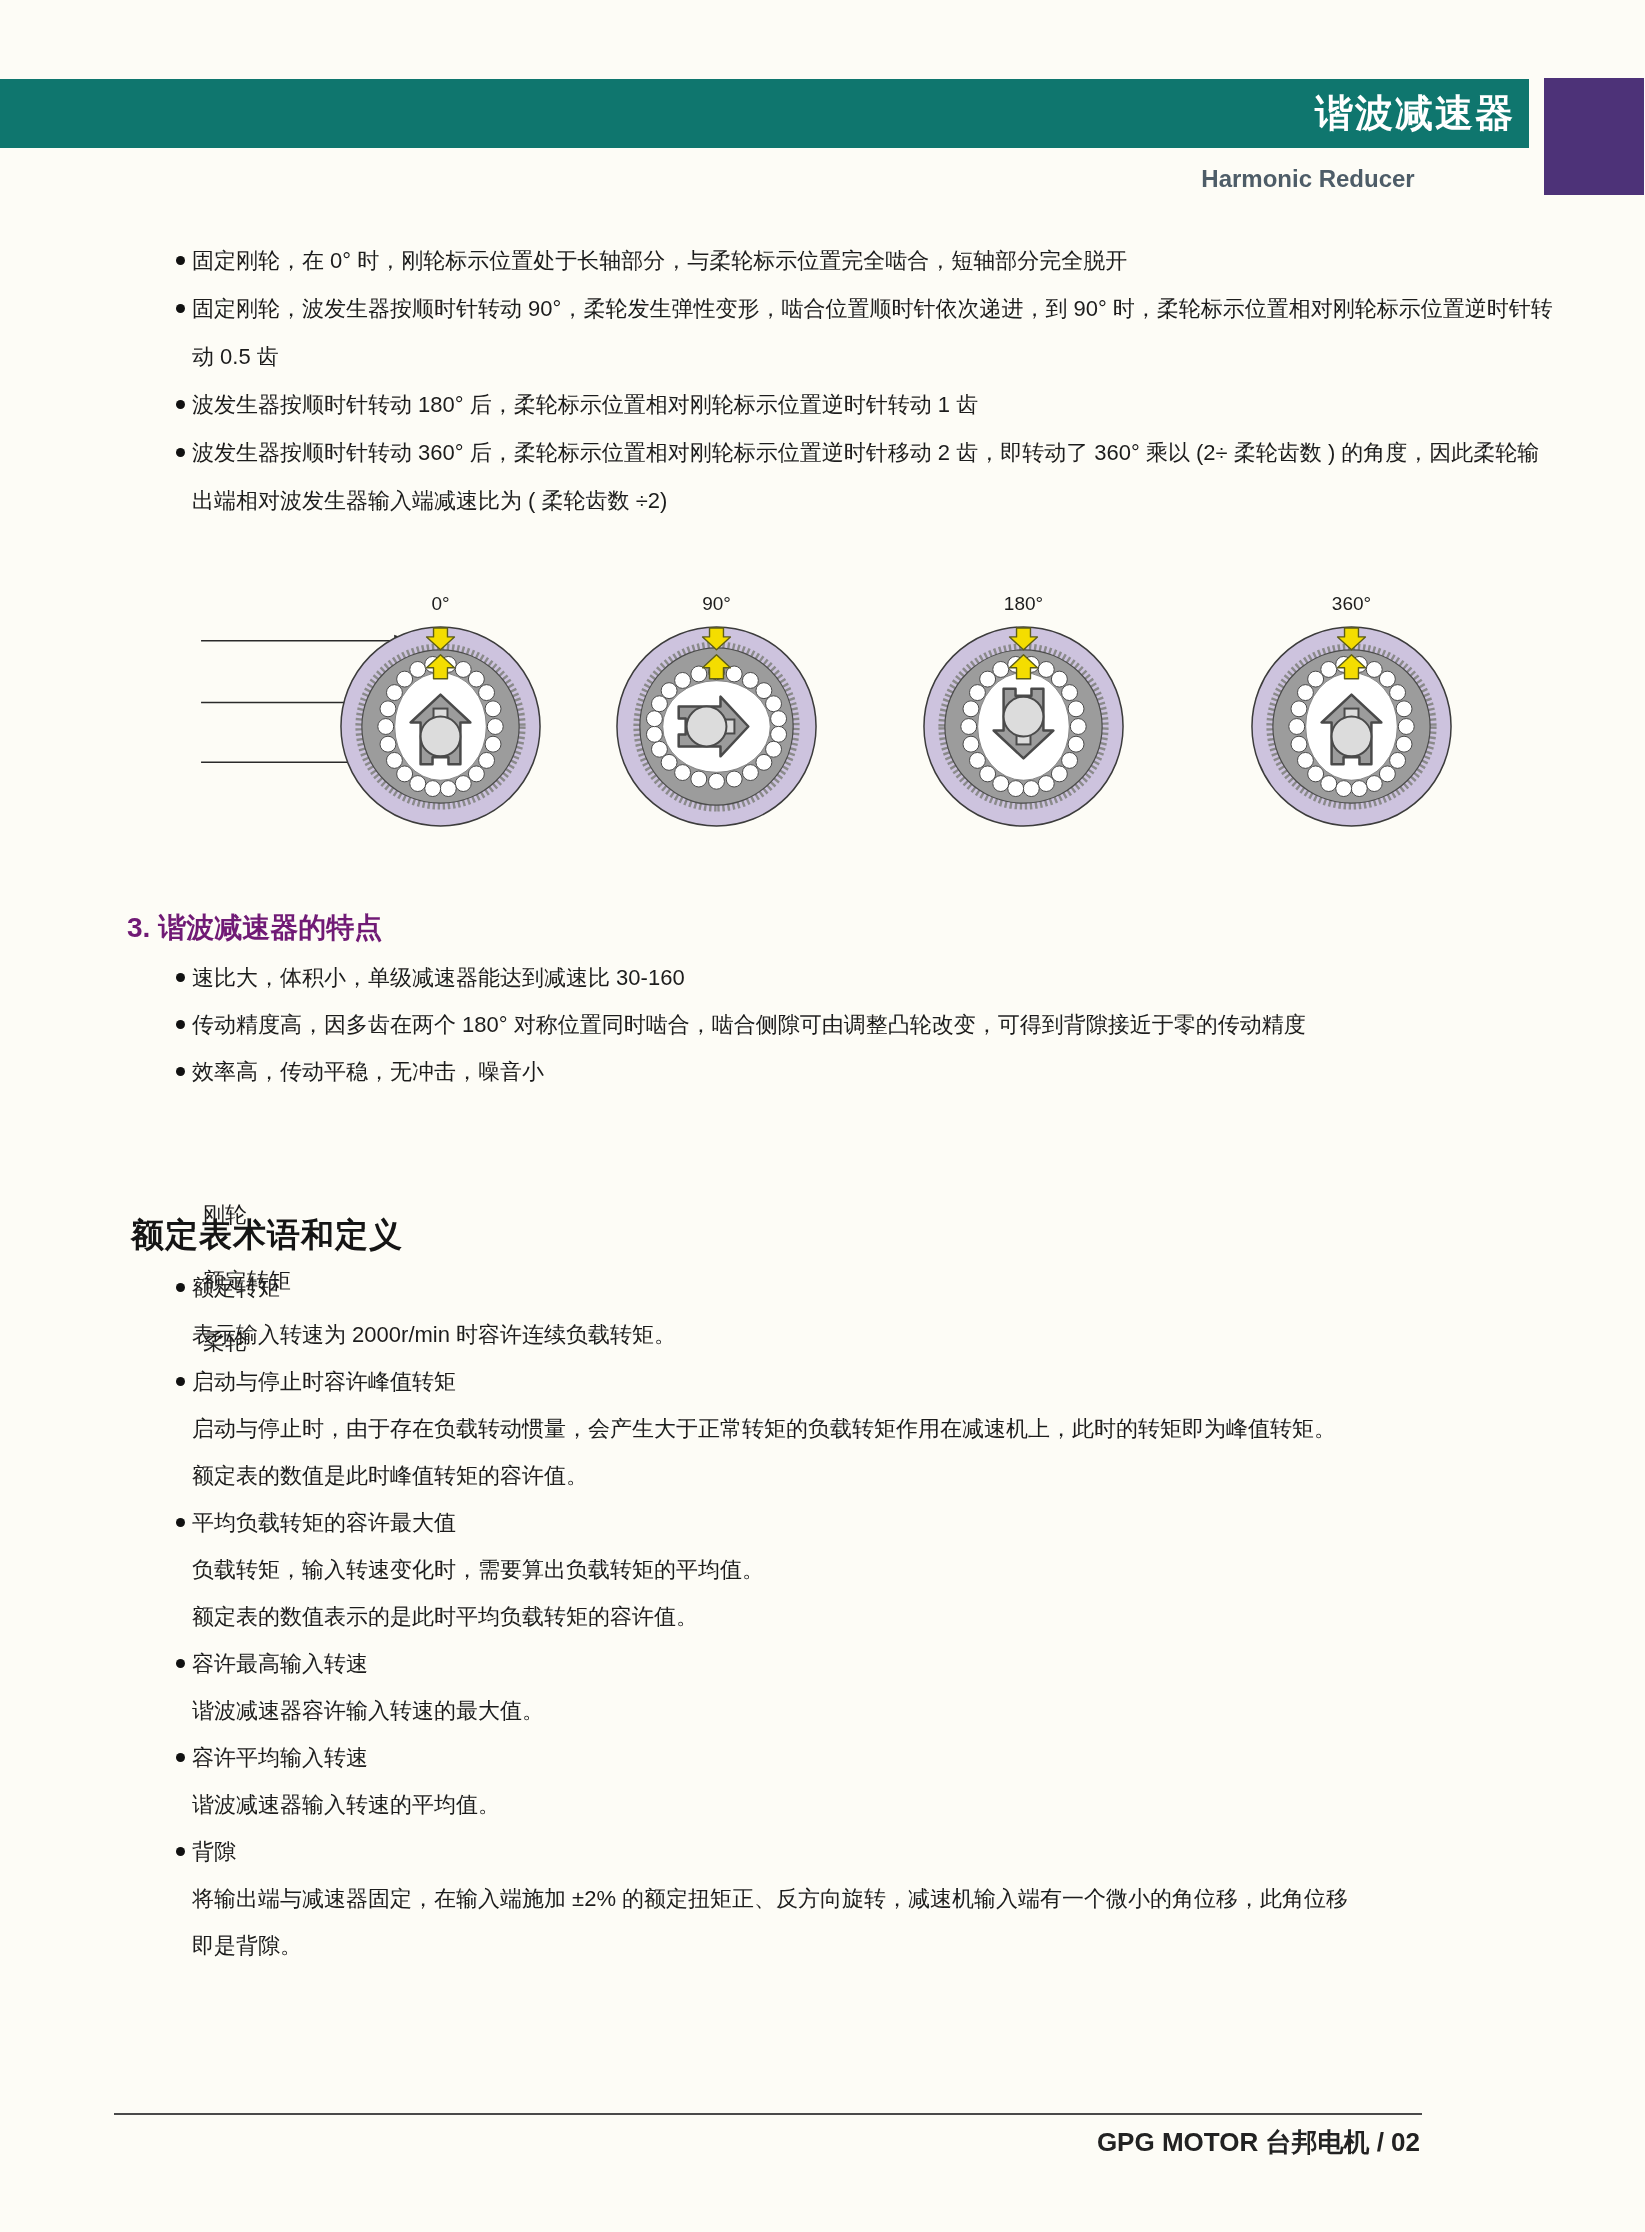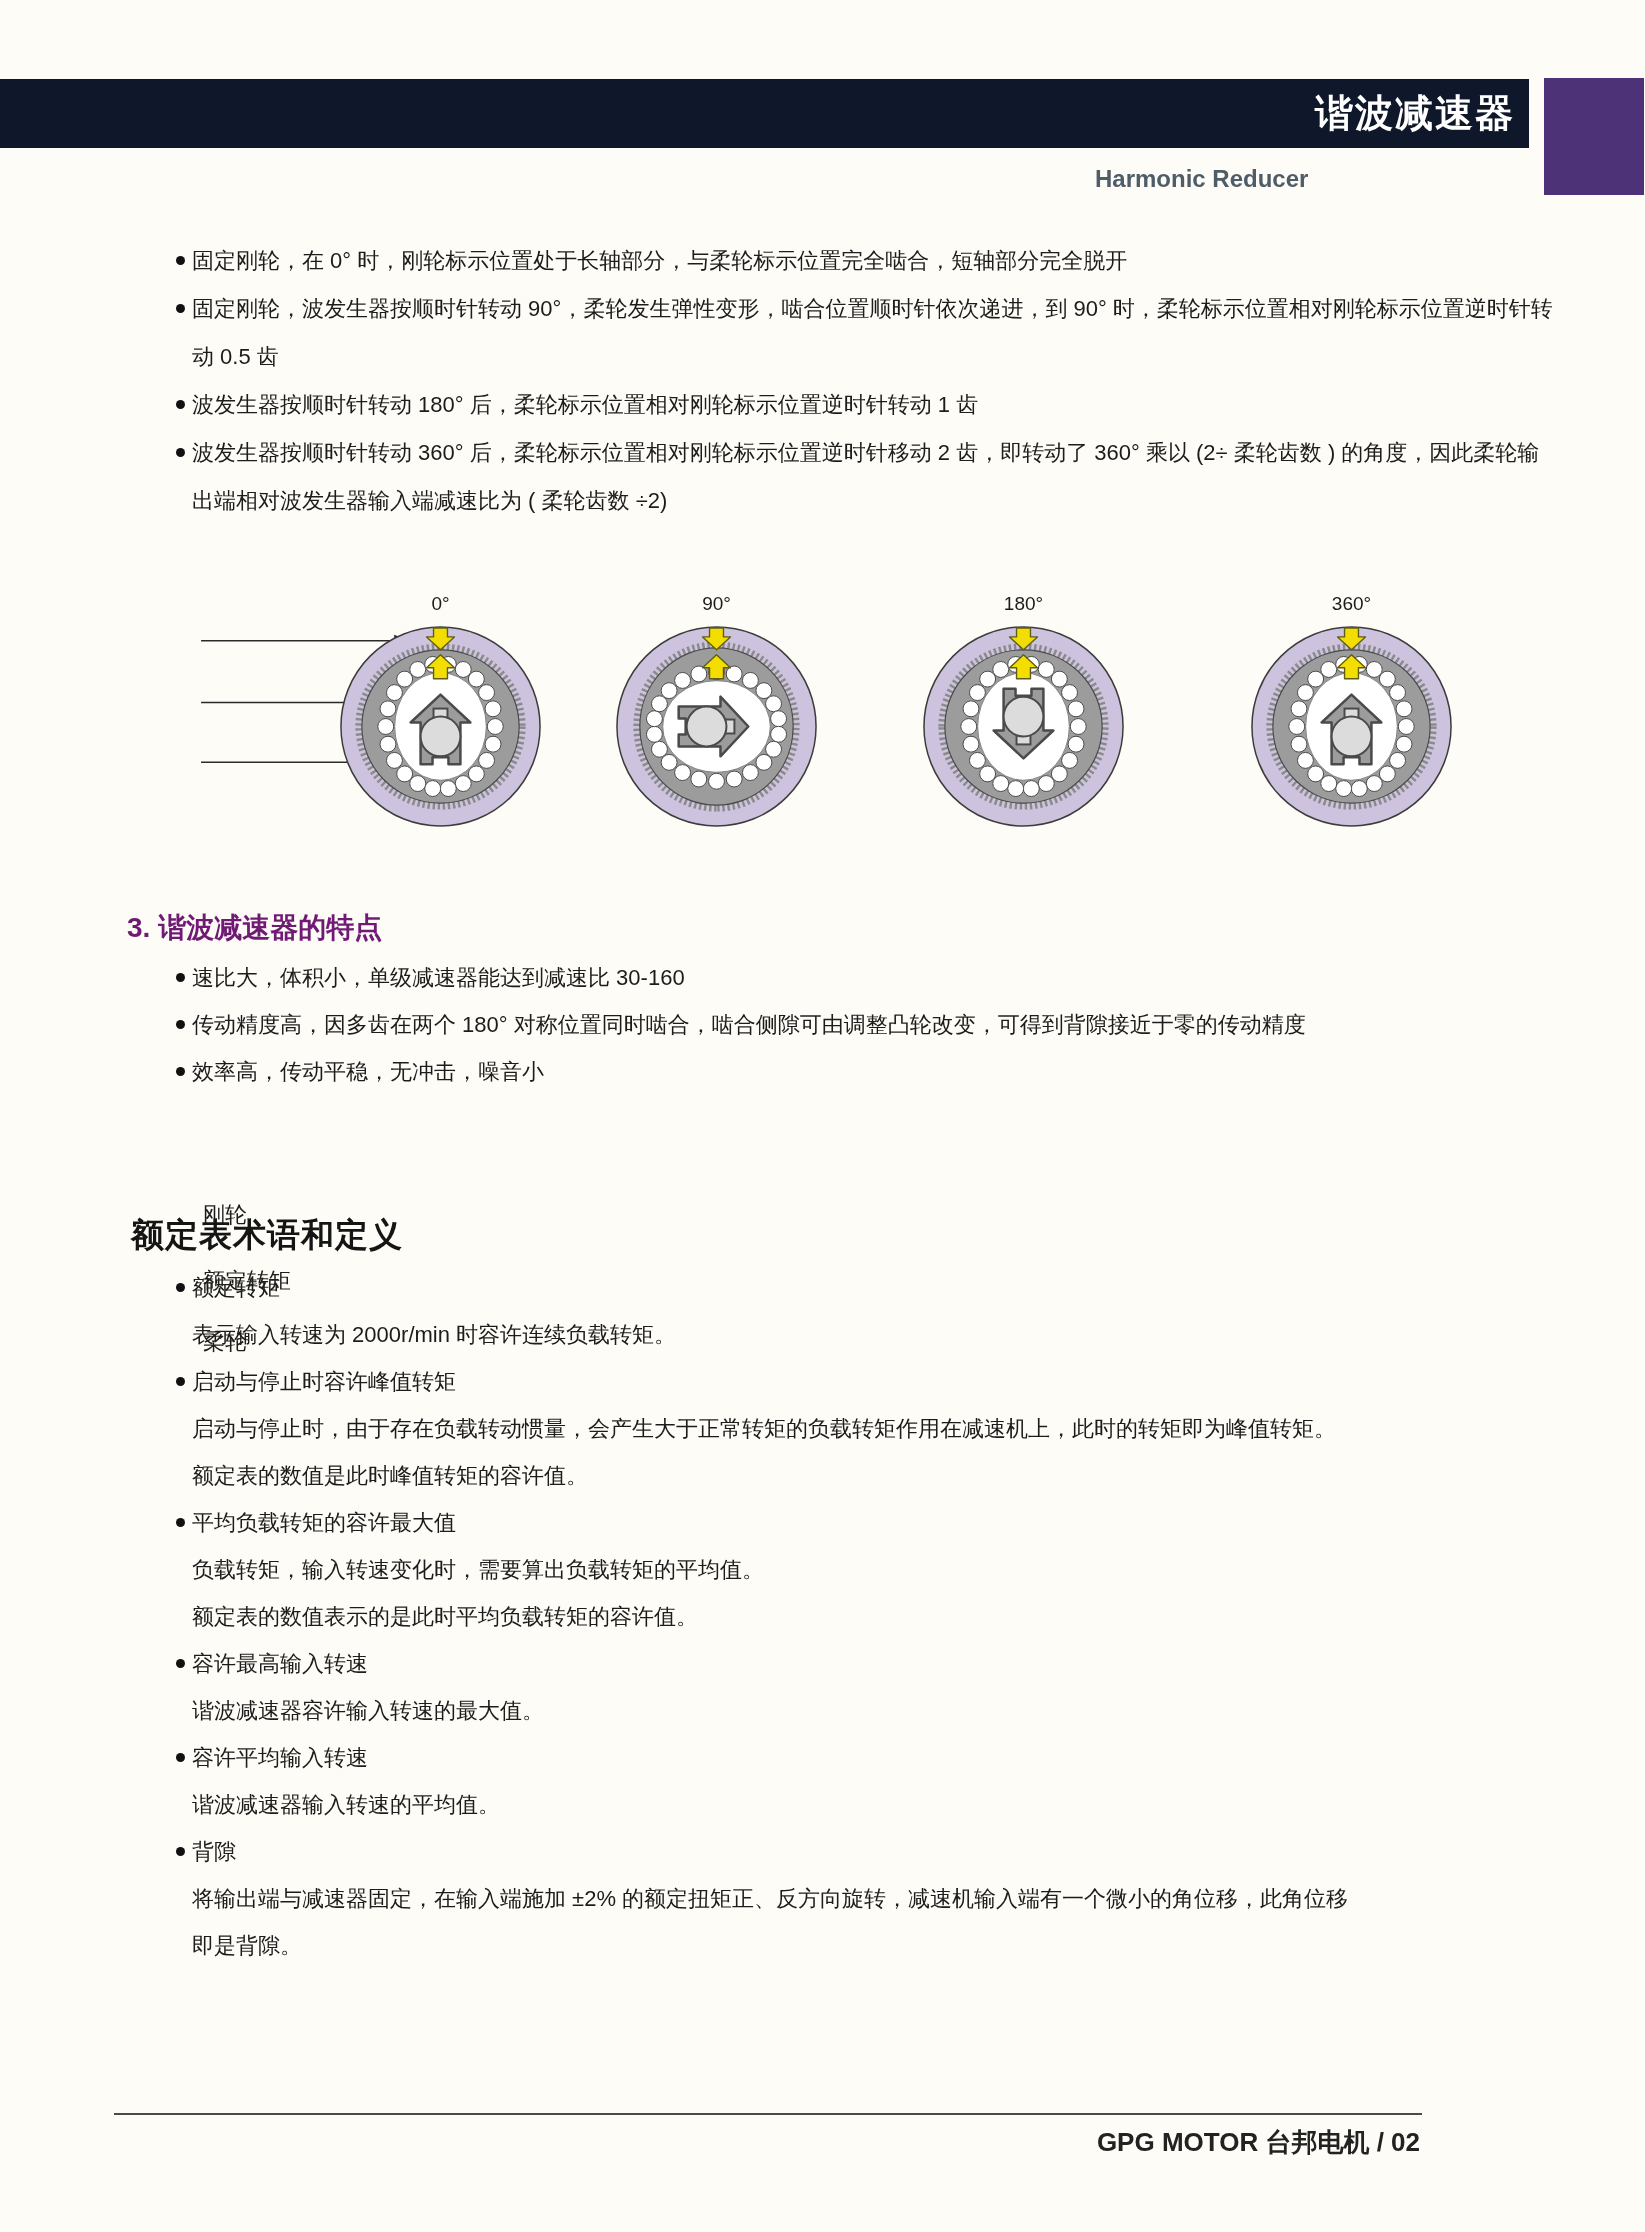--- a/index.html
+++ b/index.html
@@ -1,24 +1,24 @@
 <!DOCTYPE html>
 <html lang="zh"><head>
 <meta charset="utf-8">
 <style>
   html,body{margin:0;padding:0;}
   body{font-family:"Liberation Sans","DejaVu Sans",sans-serif;background:#e8e8e8;}
   #page{position:relative;width:1646px;height:2233px;background:#fdfcf6;overflow:hidden;color:#1c1c1c;}
 
   
-  .header-bar{position:absolute;left:0;top:79px;width:1529px;height:69px;background:#0f172a;}
+  .header-bar{position:absolute;left:0;top:79px;width:1529px;height:69px;background:#0f766e;}
   .header-title{display:block;width:100%;height:69px;line-height:69px;text-align:right;
     padding-right:14px;box-sizing:border-box;color:#ffffff;font-size:38px;font-weight:bold;letter-spacing:2px;}
   .corner-accent{position:absolute;left:1544px;top:78px;width:100px;height:117px;background:#4d3278;}
-  .header-subtitle{position:absolute;left:1095px;top:165px;width:426px;text-align:left;
+  .header-subtitle{position:absolute;left:1095px;top:165px;width:426px;text-align:center;
     font-size:24px;font-weight:bold;color:#4e5d68;}
 
   
   .doc-list{position:absolute;margin:0;padding:0;list-style:none;font-size:22px;}
   .doc-list li{position:relative;padding-left:16px;}
   .doc-list li .bullet{position:absolute;left:0;width:9px;height:9px;border-radius:50%;background:#111;}
   .intro-list{left:176px;top:237px;width:1385px;line-height:48px;}
   .intro-list li .bullet{top:19px;}
   .features-list{left:176px;top:954px;width:1385px;line-height:47px;}
   .features-list li .bullet{top:19px;}

